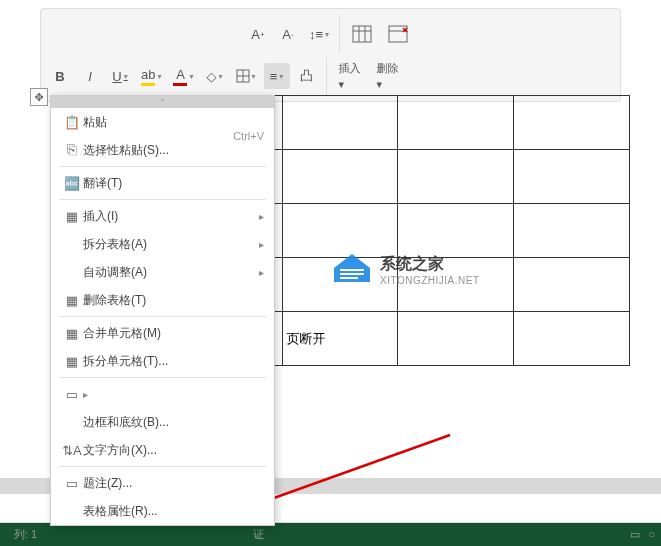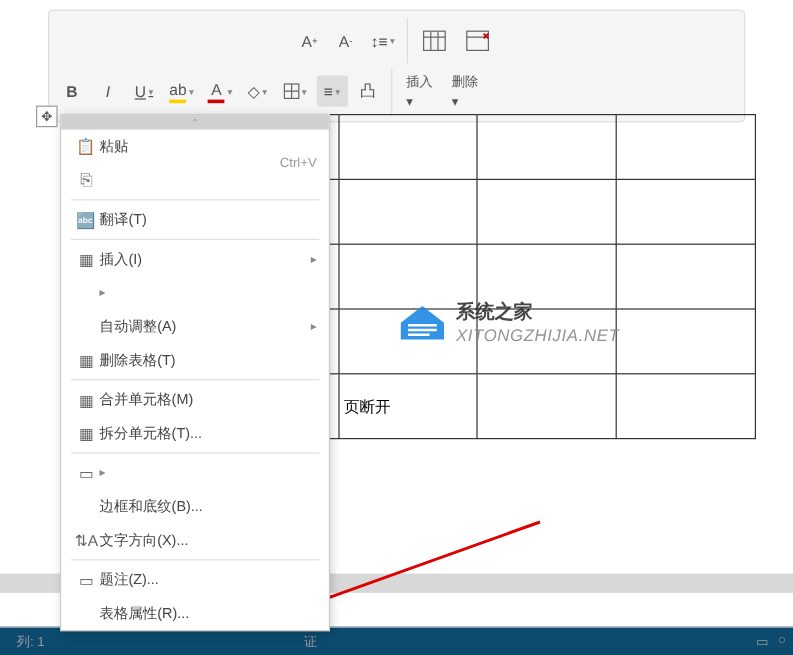--- a/index.html
+++ b/index.html
@@ -28,27 +28,27 @@
     .cm-label { flex: 1; }
     .cm-shortcut { color: #999; font-size: 11px; margin-top: 28px; }
     .cm-arrow { color: #888; font-size: 10px; }
     .cm-sep { height: 1px; background: #e0e0e0; margin: 2px 8px; }
     .cm-item.sub { padding-left: 32px; }
     
     .watermark { position: absolute; left: 330px; top: 250px; display: flex; align-items: flex-end; gap: 6px; z-index: 5; opacity: 0.9; }
     .wm-icon { width: 44px; height: 36px; }
     .wm-text { display: flex; flex-direction: column; }
     .wm-title { font-size: 16px; font-weight: bold; color: #333; }
-    .wm-sub { font-size: 14px; color: #888; letter-spacing: 0.5px; font-style: italic; }
+    .wm-sub { font-size: 10px; color: #888; letter-spacing: 0.5px; }
     
     .arrow-line { position: absolute; left: 225px; top: 430px; width: 230px; height: 90px; z-index: 8; pointer-events: none; }
     
     .gray-band { position: absolute; left: 0; top: 478px; width: 661px; height: 16px; background: #d8d8d8; z-index: 1; }
     
-    .status-bar { position: absolute; left: 0; bottom: 0; width: 661px; height: 24px; background: #0c4a6e; border-top: 1px solid #ddd; display: flex; align-items: center; padding: 0 6px; font-size: 11px; color: #999; z-index: 2; }
+    .status-bar { position: absolute; left: 0; bottom: 0; width: 661px; height: 24px; background: #14532d; border-top: 1px solid #ddd; display: flex; align-items: center; padding: 0 6px; font-size: 11px; color: #999; z-index: 2; }
     .sb-item { padding: 0 8px; }
     .sb-right { margin-left: auto; display: flex; gap: 8px; }
   </style>
 </head>
 <body>
 
 <div class="toolbar-container">
   <div class="toolbar-row top">
     <div class="tb-btn">A<sup style="font-size:8px">+</sup></div>
     <div class="tb-btn">A<sup style="font-size:8px">-</sup></div>
@@ -150,33 +150,35 @@
 
 <div class="context-menu">
   <div class="cm-header">⌃</div>
   <div class="cm-item">
     <span class="cm-icon">📋</span>
     <span class="cm-label">粘贴</span>
     <span class="cm-shortcut">Ctrl+V</span>
   </div>
   <div class="cm-item">
     <span class="cm-icon">⎘</span>
+    <span class="cm-label">选择性粘贴(S)...</span>
   </div>
   <div class="cm-sep"></div>
   <div class="cm-item">
     <span class="cm-icon">🔤</span>
     <span class="cm-label">翻译(T)</span>
   </div>
   <div class="cm-sep"></div>
   <div class="cm-item">
     <span class="cm-icon">▦</span>
     <span class="cm-label">插入(I)</span>
     <span class="cm-arrow">▸</span>
   </div>
   <div class="cm-item sub">
+    <span class="cm-label">拆分表格(A)</span>
     <span class="cm-arrow">▸</span>
   </div>
   <div class="cm-item sub">
     <span class="cm-label">自动调整(A)</span>
     <span class="cm-arrow">▸</span>
   </div>
   <div class="cm-item">
     <span class="cm-icon">▦</span>
     <span class="cm-label">删除表格(T)</span>
   </div>

